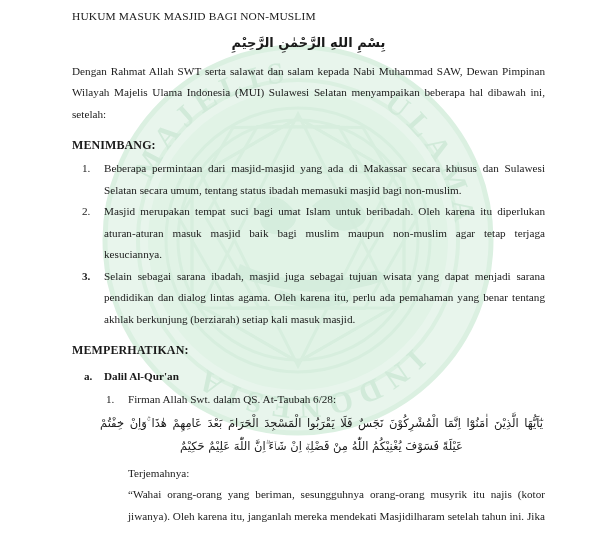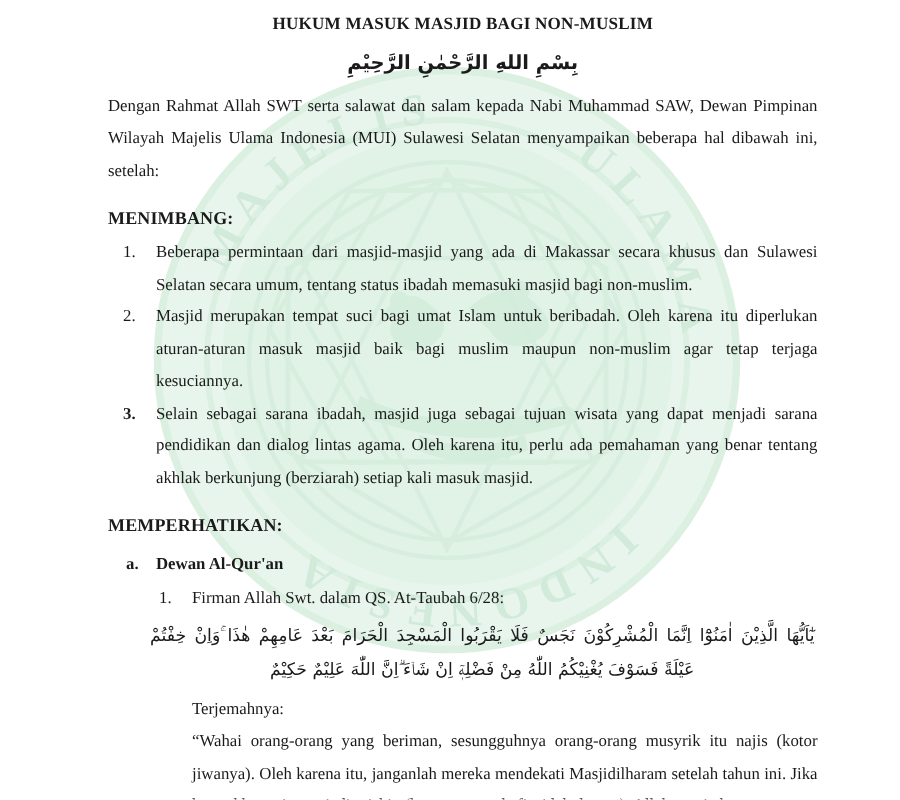--- a/index.html
+++ b/index.html
@@ -31,22 +31,21 @@
   
   #page {
     position: relative;
     z-index: 2;
     padding: 0 55px 0 72px;
     box-sizing: border-box;
     width: 600px;
   }
 
   .doc-title {
-    text-align: center;
-    font-weight: bold;
+    font-weight: normal;
     font-size: 11.4px;
     letter-spacing: 0.15px;
     margin: 10px 0 0 0;
     line-height: 1.2;
   }
 
   .basmalah {
     text-align: center;
     margin: 11px 0 0 0;
     font-size: 13px;
@@ -226,21 +225,21 @@
     <li>
       <span class="marker bold">3.</span>
       <span>Selain sebagai sarana ibadah, masjid juga sebagai tujuan wisata yang dapat menjadi sarana pendidikan dan dialog lintas agama. Oleh karena itu, perlu ada pemahaman yang benar tentang akhlak berkunjung (berziarah) setiap kali masuk masjid.</span>
     </li>
   </ol>
 
   <div class="section-head">MEMPERHATIKAN:</div>
 
   <div class="sub-a">
     <span class="marker">a.</span>
-    <span>Dewan Al-Qur'an</span>
+    <span>Dalil Al-Qur'an</span>
   </div>
 
   <div class="sub-num">
     <span class="marker">1.</span>
     <span>Firman Allah Swt. dalam QS. At-Taubah 6/28:</span>
   </div>
 
   <div class="ayat">
     <span class="l1">يٰٓاَيُّهَا الَّذِيْنَ اٰمَنُوْٓا اِنَّمَا الْمُشْرِكُوْنَ نَجَسٌ فَلَا يَقْرَبُوا الْمَسْجِدَ الْحَرَامَ بَعْدَ عَامِهِمْ هٰذَا ۚوَاِنْ خِفْتُمْ</span>
     <span class="l2">عَيْلَةً فَسَوْفَ يُغْنِيْكُمُ اللّٰهُ مِنْ فَضْلِهٖٓ اِنْ شَاۤءَ ۗاِنَّ اللّٰهَ عَلِيْمٌ حَكِيْمٌ</span>

